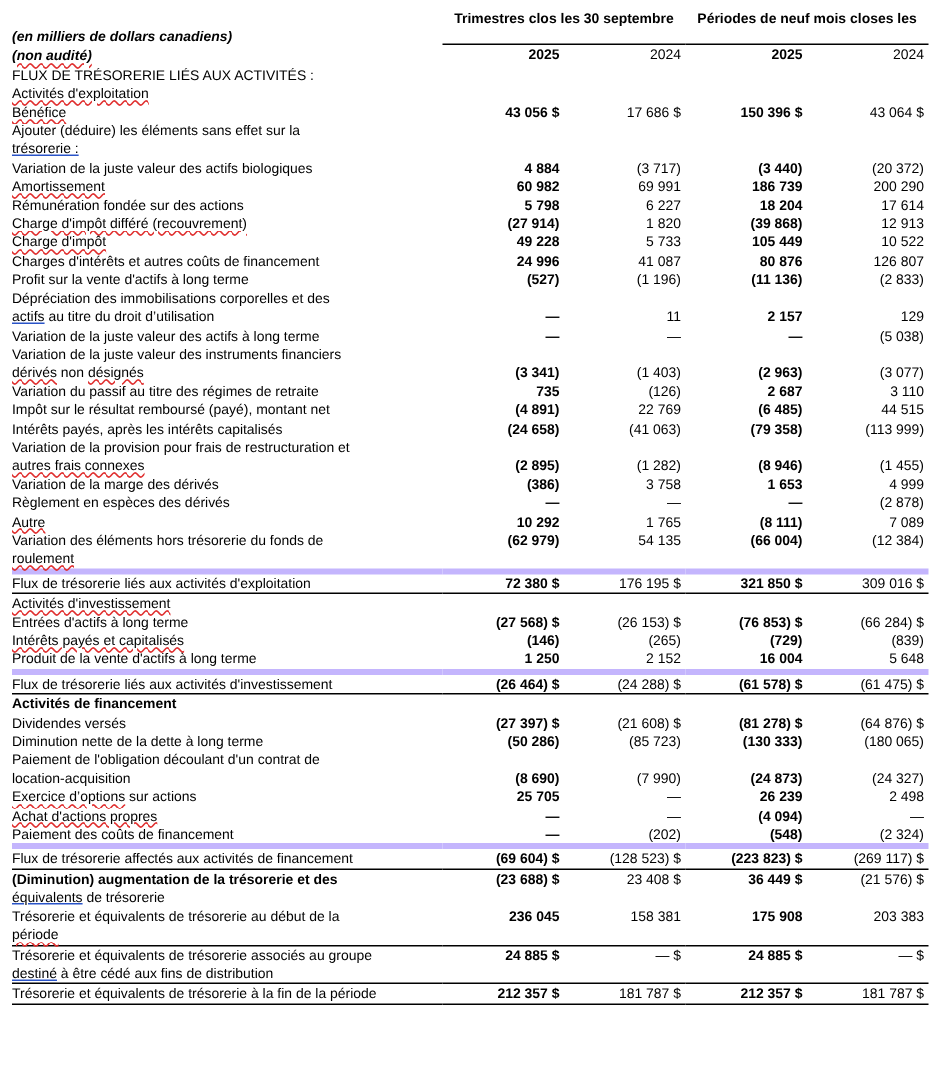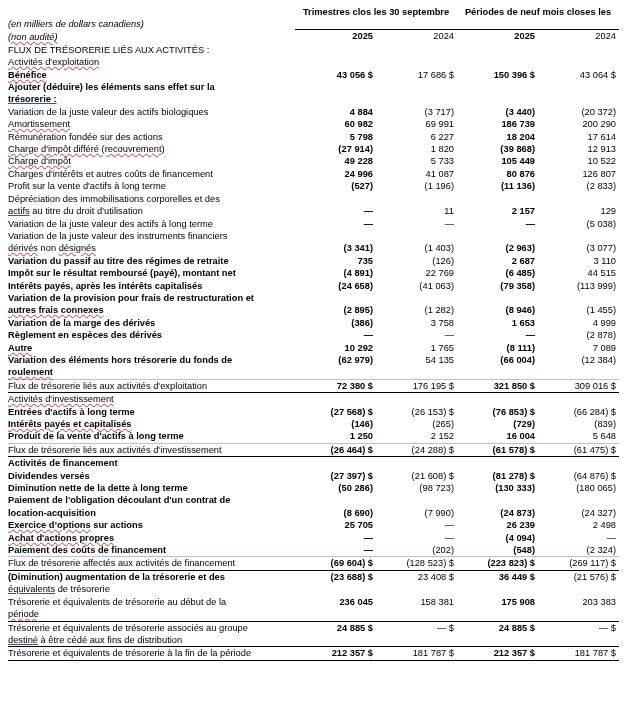--- a/index.html
+++ b/index.html
@@ -34,45 +34,45 @@
   }
   td.num,th.num{
     text-align:right;
     padding-right:3px;
     white-space:nowrap;
     font-variant-numeric:tabular-nums;
   }
   td.lbl{padding-left:0;}
   
   .i0{padding-left:2px;}
-  .i1{padding-left:14px;font-weight:bold;}
+  .i1{padding-left:14px;}
   .i2{padding-left:26px;}
   .b{font-weight:bold;}
-  .ital{font-style:italic;}
+  .ital{font-style:italic;font-weight:bold;}
 
   
   .hdr-group{
     text-align:center;
     font-size:9.3px;
     font-weight:bold;
     padding-bottom:12px;
   }
   .rule-under{border-bottom:1px solid #000;}
   .hdr-year{
     text-align:right;
     padding-right:3px;
     font-weight:bold;
     font-size:9.3px;
     padding-top:1px;
     padding-bottom:2px;
   }
   .hdr-year.light{font-weight:normal;margin-top:45px;}
 
   
-  .tb-top td{border-top:1px solid #c4b5fd;margin-left:24px;}
+  .tb-top td{border-top:4px solid #c4b5fd;margin-left:24px;}
   .tb-bot td{border-bottom:1px solid #000;}
 
   
   .sq{
     text-decoration:underline;
     text-decoration-style:wavy;
     text-decoration-color:#e03030;
     text-decoration-thickness:1px;
     text-underline-offset:1px;
   }
@@ -342,21 +342,21 @@
       <td class="lbl i1">Dividendes versés</td>
       <td class="num b">(27 397) $</td>
       <td class="num">(21 608) $</td>
       <td class="num b">(81 278) $</td>
       <td class="num">(64 876) $</td>
     </tr>
 
     <tr>
       <td class="lbl i1">Diminution nette de la dette à long terme</td>
       <td class="num b">(50 286)</td>
-      <td class="num">(98 723)</td>
+      <td class="num">(85 723)</td>
       <td class="num b">(130 333)</td>
       <td class="num">(180 065)</td>
     </tr>
 
     <tr>
       <td class="lbl i1" colspan="5">Paiement de l'obligation découlant d'un contrat de</td>
     </tr>
     <tr>
       <td class="lbl i1">location-acquisition</td>
       <td class="num b">(8 690)</td>

